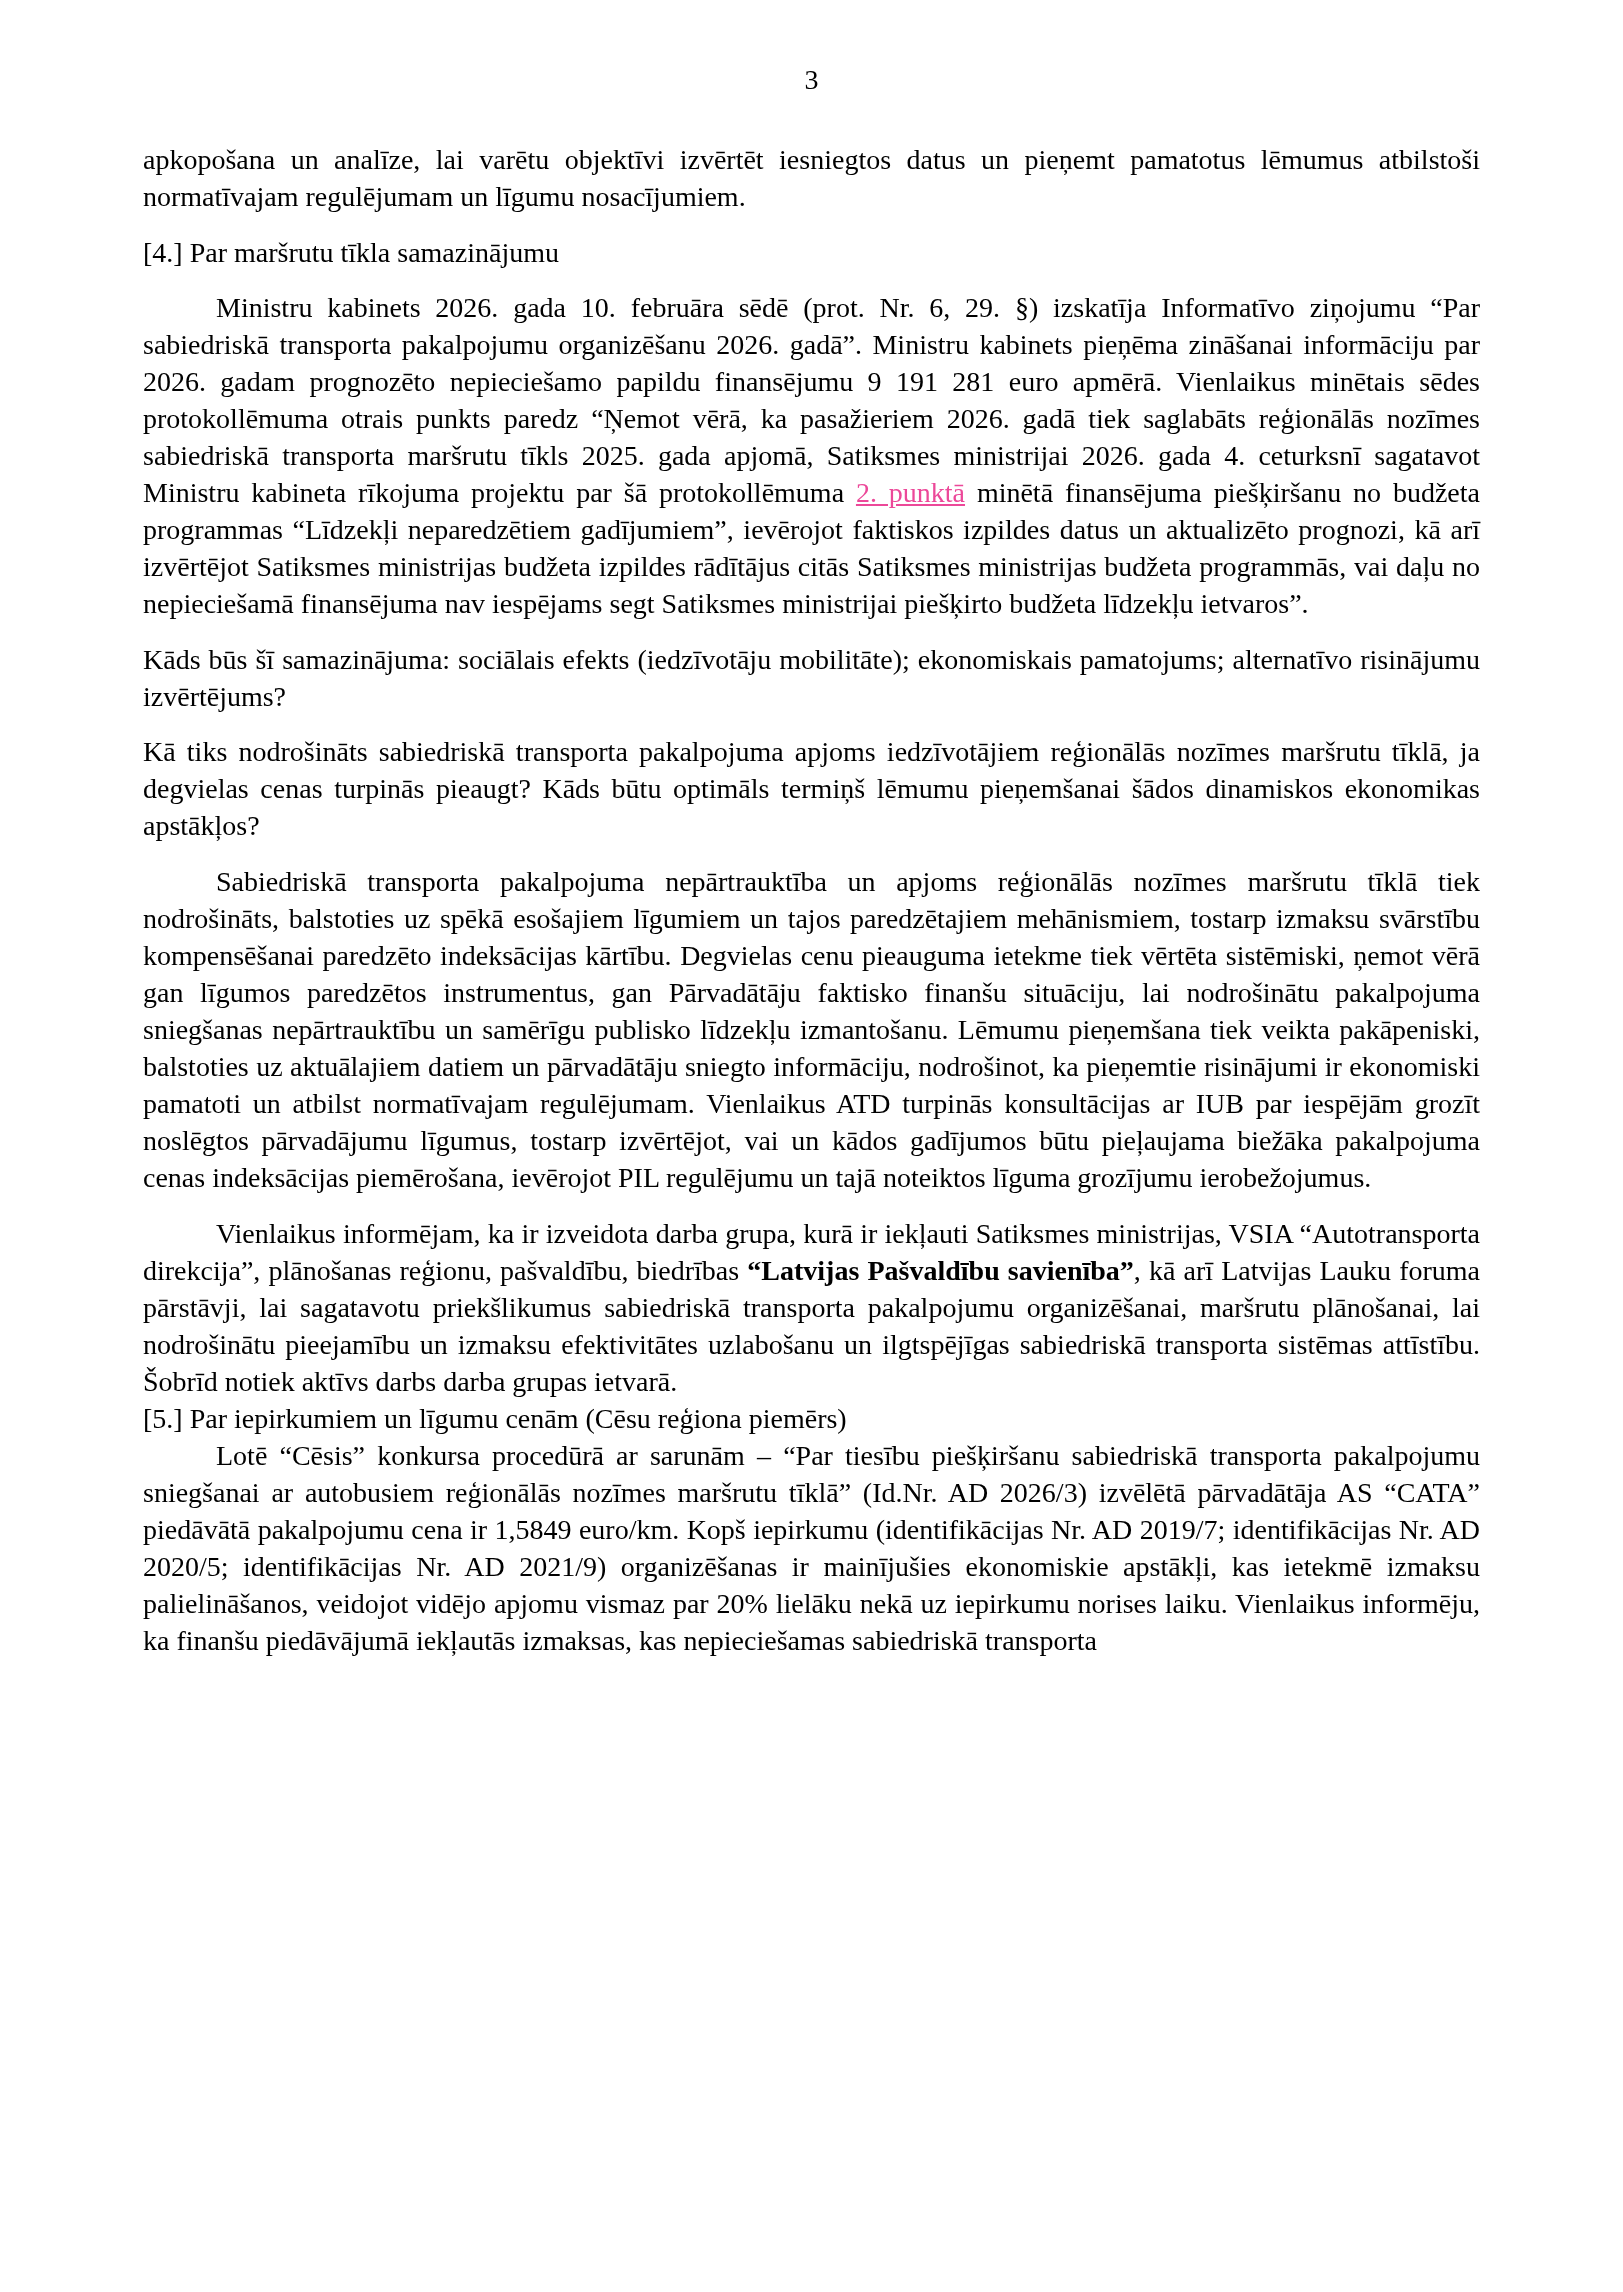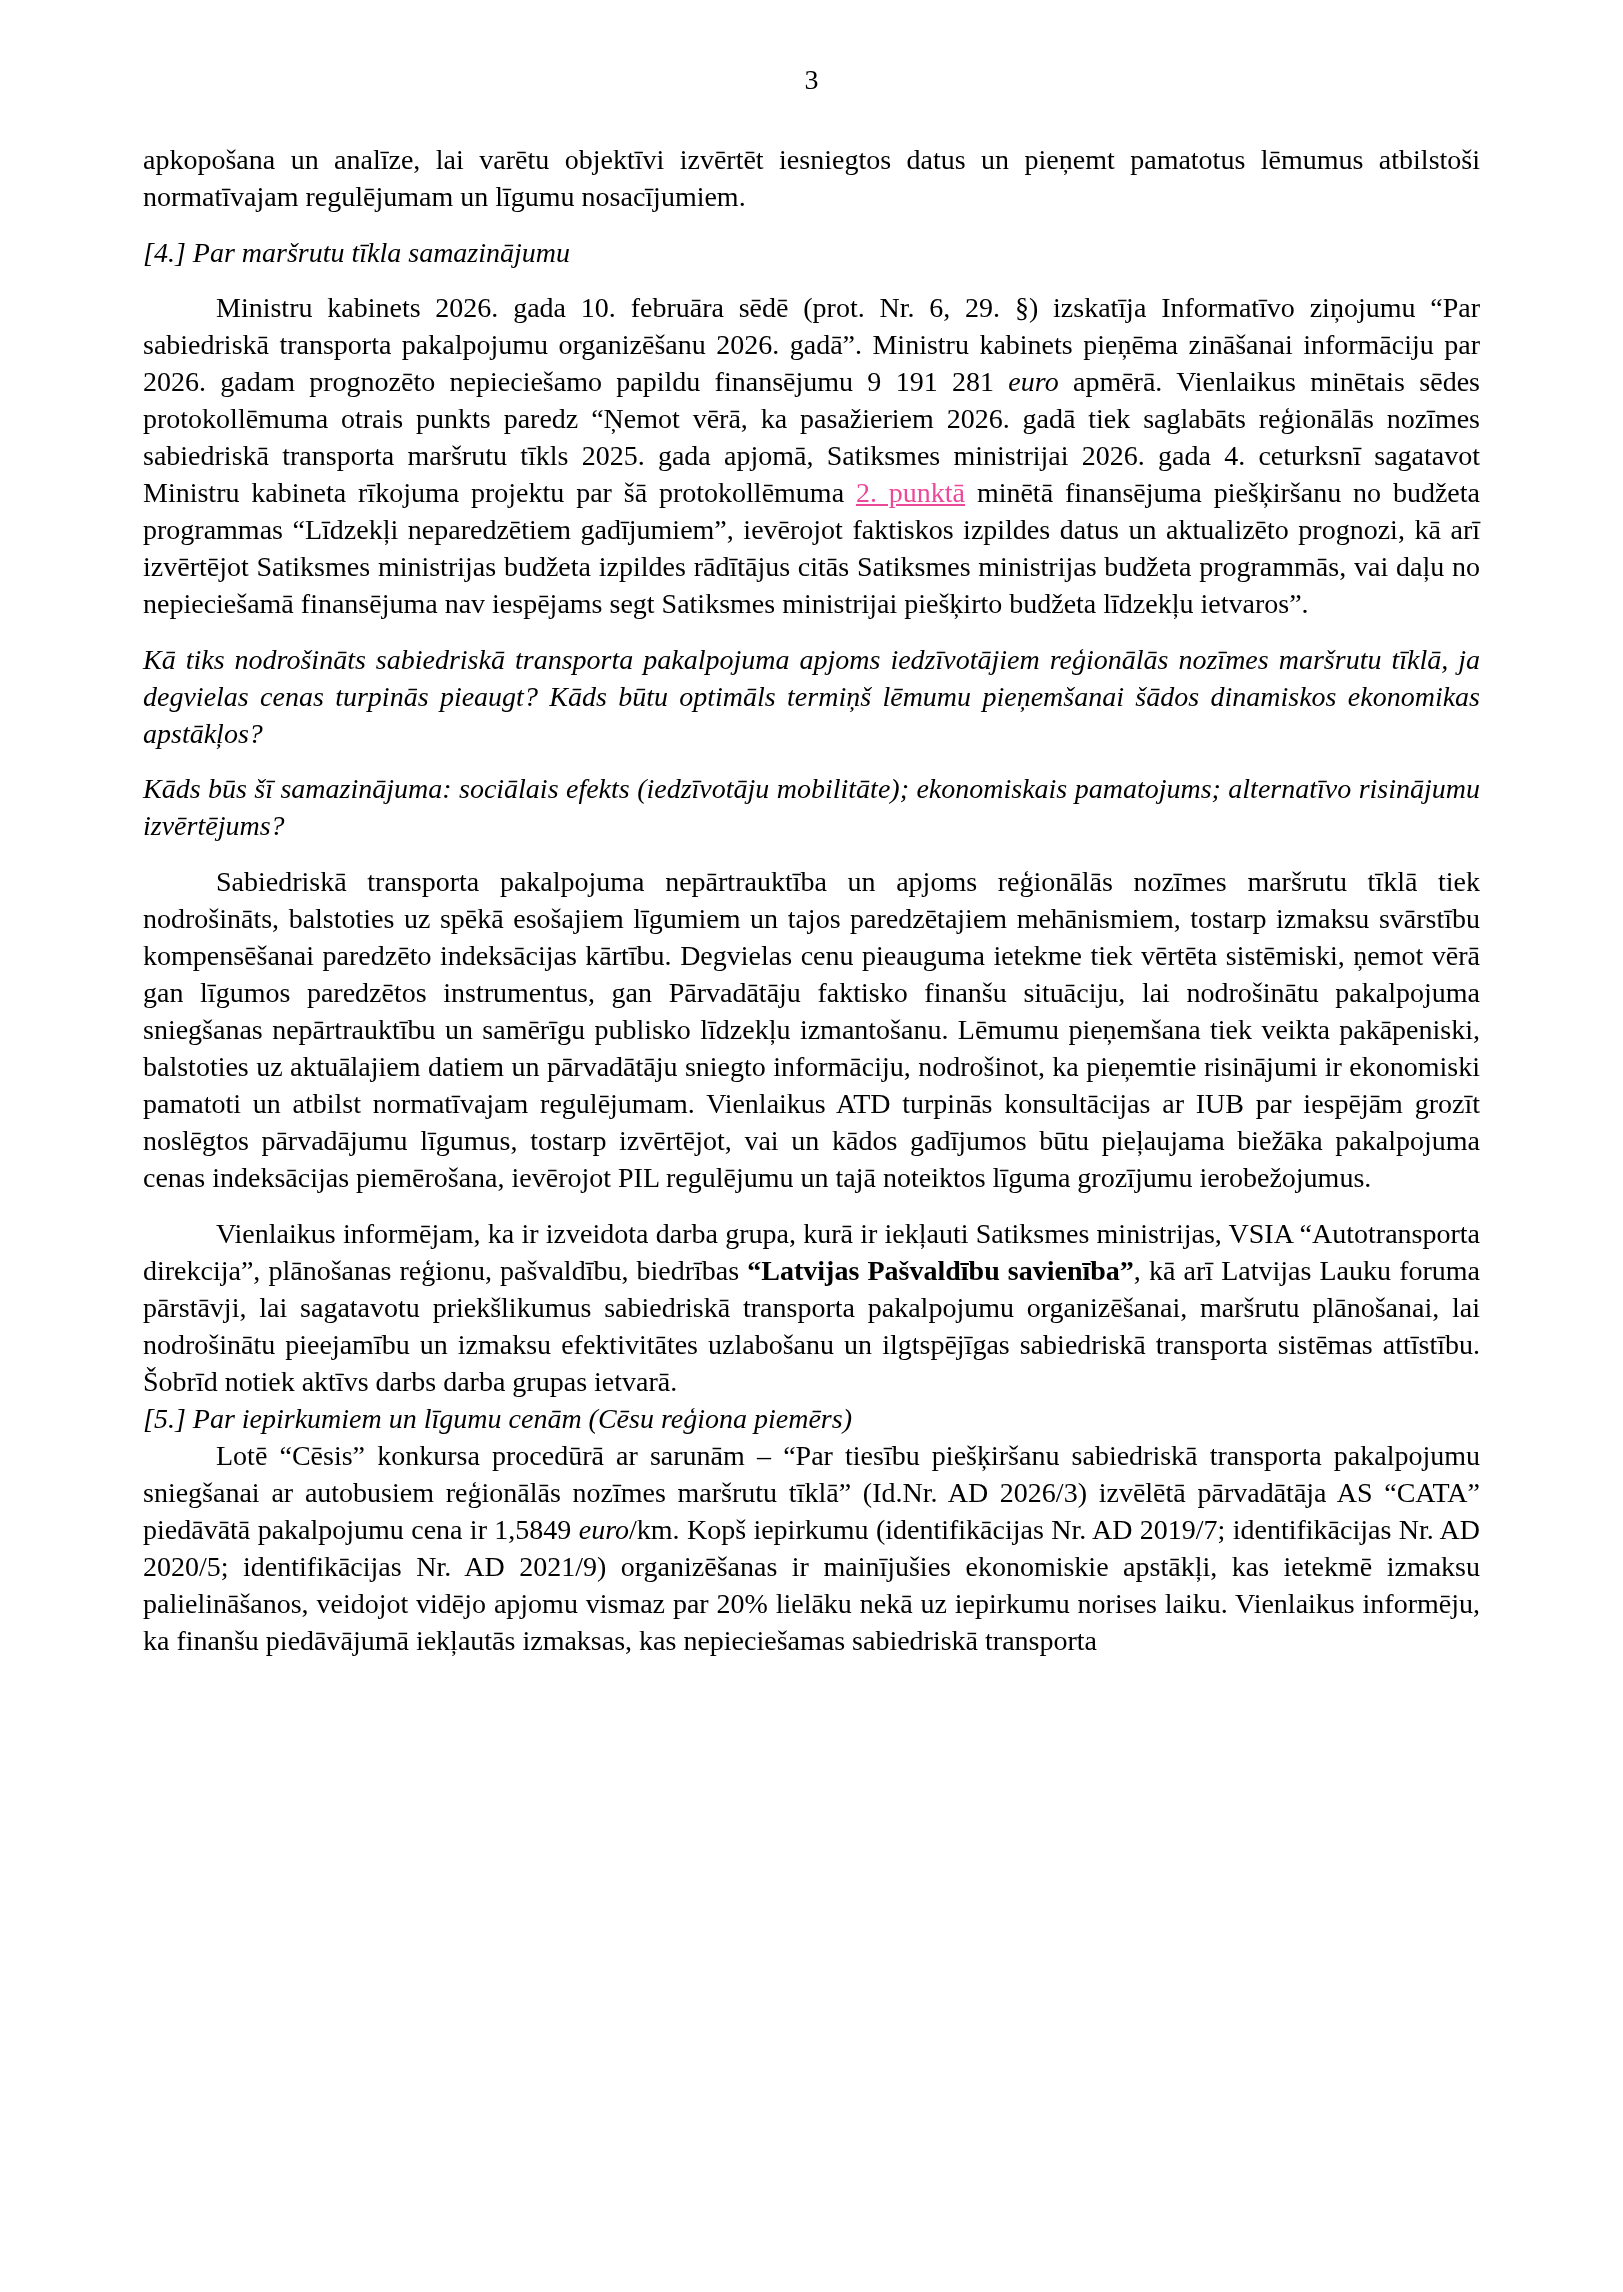--- a/index.html
+++ b/index.html
@@ -28,21 +28,20 @@
     margin: 0 0 18.6px 0;
     text-align: justify;
   }
   .para.tight {
     margin-bottom: 0;
   }
   .indent {
     text-indent: 73px;
   }
   .italic {
-    font-style: italic;
   }
   .bold {
     font-weight: bold;
   }
   .link {
     color: #ec4899;
     text-decoration: underline;
     cursor: pointer;
   }
 </style>
@@ -53,23 +52,23 @@
 
   <div class="page-number">3</div>
 
   <p class="para">apkopošana un analīze, lai varētu objektīvi izvērtēt iesniegtos datus un pieņemt pamatotus lēmumus atbilstoši normatīvajam regulējumam un līgumu nosacījumiem.</p>
 
   <p class="para italic">[4.] Par maršrutu tīkla samazinājumu</p>
 
 
   <p class="para indent"><span>Ministru kabinets 2026. gada 10. februāra sēdē (prot. Nr. 6, 29. §) izskatīja Informatīvo ziņojumu “Par sabiedriskā transporta pakalpojumu organizēšanu 2026. gadā”. Ministru kabinets pieņēma zināšanai informāciju par 2026. gadam prognozēto nepieciešamo papildu finansējumu 9 191 281 </span><span class="italic">euro</span><span> apmērā. Vienlaikus minētais sēdes protokollēmuma otrais punkts paredz “Ņemot vērā, ka pasažieriem 2026. gadā tiek saglabāts reģionālās nozīmes sabiedriskā transporta maršrutu tīkls 2025. gada apjomā, Satiksmes ministrijai 2026. gada 4. ceturksnī sagatavot Ministru kabineta rīkojuma projektu par šā protokollēmuma </span><a class="link" href="#">2. punktā</a><span> minētā finansējuma piešķiršanu no budžeta programmas “Līdzekļi neparedzētiem gadījumiem”, ievērojot faktiskos izpildes datus un aktualizēto prognozi, kā arī izvērtējot Satiksmes ministrijas budžeta izpildes rādītājus citās Satiksmes ministrijas budžeta programmās, vai daļu no nepieciešamā finansējuma nav iespējams segt Satiksmes ministrijai piešķirto budžeta līdzekļu ietvaros”.</span></p>
 
+  <p class="para italic">Kāds būs šī samazinājuma: sociālais efekts (iedzīvotāju mobilitāte); ekonomiskais pamatojums; alternatīvo risinājumu izvērtējums?</p>
+
   <p class="para italic">Kā tiks nodrošināts sabiedriskā transporta pakalpojuma apjoms iedzīvotājiem reģionālās nozīmes maršrutu tīklā, ja degvielas cenas turpinās pieaugt? Kāds būtu optimāls termiņš lēmumu pieņemšanai šādos dinamiskos ekonomikas apstākļos?</p>
-
-  <p class="para italic">Kāds būs šī samazinājuma: sociālais efekts (iedzīvotāju mobilitāte); ekonomiskais pamatojums; alternatīvo risinājumu izvērtējums?</p>
 
   <p class="para indent">Sabiedriskā transporta pakalpojuma nepārtrauktība un apjoms reģionālās nozīmes maršrutu tīklā tiek nodrošināts, balstoties uz spēkā esošajiem līgumiem un tajos paredzētajiem mehānismiem, tostarp izmaksu svārstību kompensēšanai paredzēto indeksācijas kārtību. Degvielas cenu pieauguma ietekme tiek vērtēta sistēmiski, ņemot vērā gan līgumos paredzētos instrumentus, gan Pārvadātāju faktisko finanšu situāciju, lai nodrošinātu pakalpojuma sniegšanas nepārtrauktību un samērīgu publisko līdzekļu izmantošanu. Lēmumu pieņemšana tiek veikta pakāpeniski, balstoties uz aktuālajiem datiem un pārvadātāju sniegto informāciju, nodrošinot, ka pieņemtie risinājumi ir ekonomiski pamatoti un atbilst normatīvajam regulējumam. Vienlaikus ATD turpinās konsultācijas ar IUB par iespējām grozīt noslēgtos pārvadājumu līgumus, tostarp izvērtējot, vai un kādos gadījumos būtu pieļaujama biežāka pakalpojuma cenas indeksācijas piemērošana, ievērojot PIL regulējumu un tajā noteiktos līguma grozījumu ierobežojumus.</p>
 
   <p class="para indent tight"><span>Vienlaikus informējam, ka ir izveidota darba grupa, kurā ir iekļauti Satiksmes ministrijas, VSIA “Autotransporta direkcija”, plānošanas reģionu, pašvaldību, biedrības </span><span class="bold">“Latvijas Pašvaldību savienība”</span><span>, kā arī Latvijas Lauku foruma pārstāvji, lai sagatavotu priekšlikumus sabiedriskā transporta pakalpojumu organizēšanai, maršrutu plānošanai, lai nodrošinātu pieejamību un izmaksu efektivitātes uzlabošanu un ilgtspējīgas sabiedriskā transporta sistēmas attīstību. Šobrīd notiek aktīvs darbs darba grupas ietvarā.</span></p>
 
   <p class="para italic tight">[5.] Par iepirkumiem un līgumu cenām (Cēsu reģiona piemērs)</p>
 
 
   <p class="para indent"><span>Lotē “Cēsis” konkursa procedūrā ar sarunām – “Par tiesību piešķiršanu sabiedriskā transporta pakalpojumu sniegšanai ar autobusiem reģionālās nozīmes maršrutu tīklā” (Id.Nr. AD 2026/3) izvēlētā pārvadātāja AS “CATA” piedāvātā pakalpojumu cena ir 1,5849 </span><span class="italic">euro</span><span>/km. Kopš iepirkumu (identifikācijas Nr. AD 2019/7; identifikācijas Nr. AD 2020/5; identifikācijas Nr. AD 2021/9) organizēšanas ir mainījušies ekonomiskie apstākļi, kas ietekmē izmaksu palielināšanos, veidojot vidējo apjomu vismaz par 20% lielāku nekā uz iepirkumu norises laiku. Vienlaikus informēju, ka finanšu piedāvājumā iekļautās izmaksas, kas nepieciešamas sabiedriskā transporta</span></p>
 

